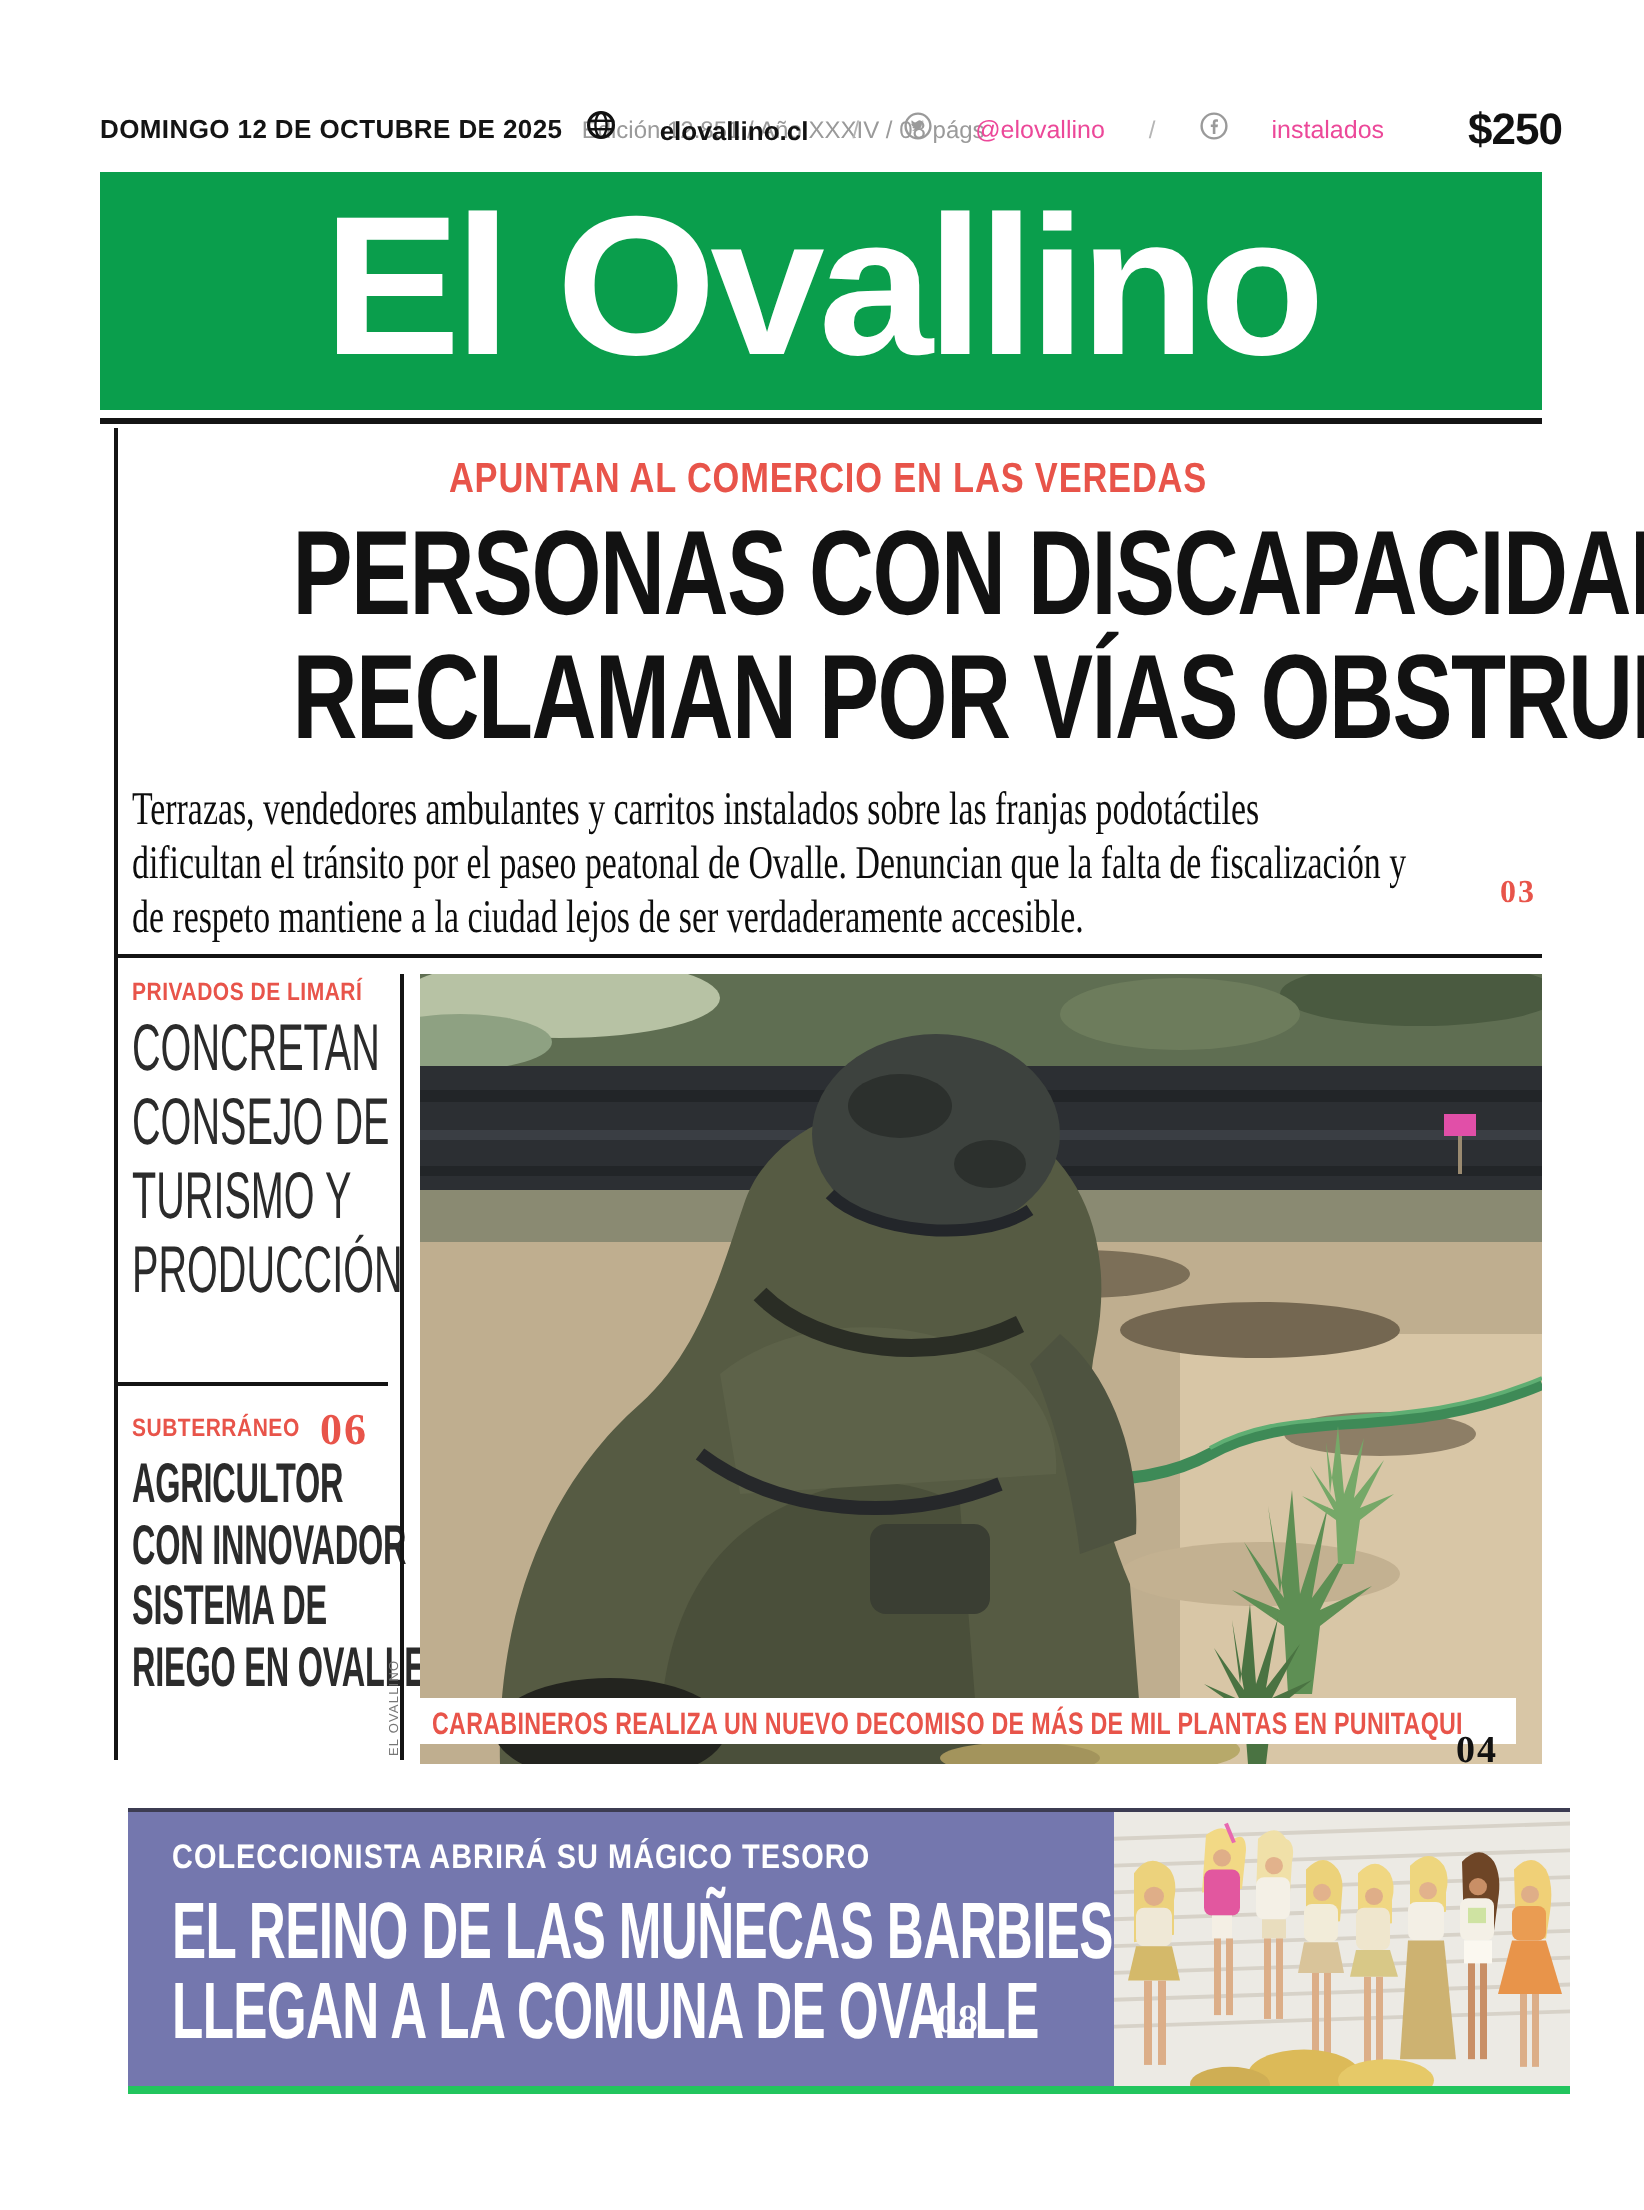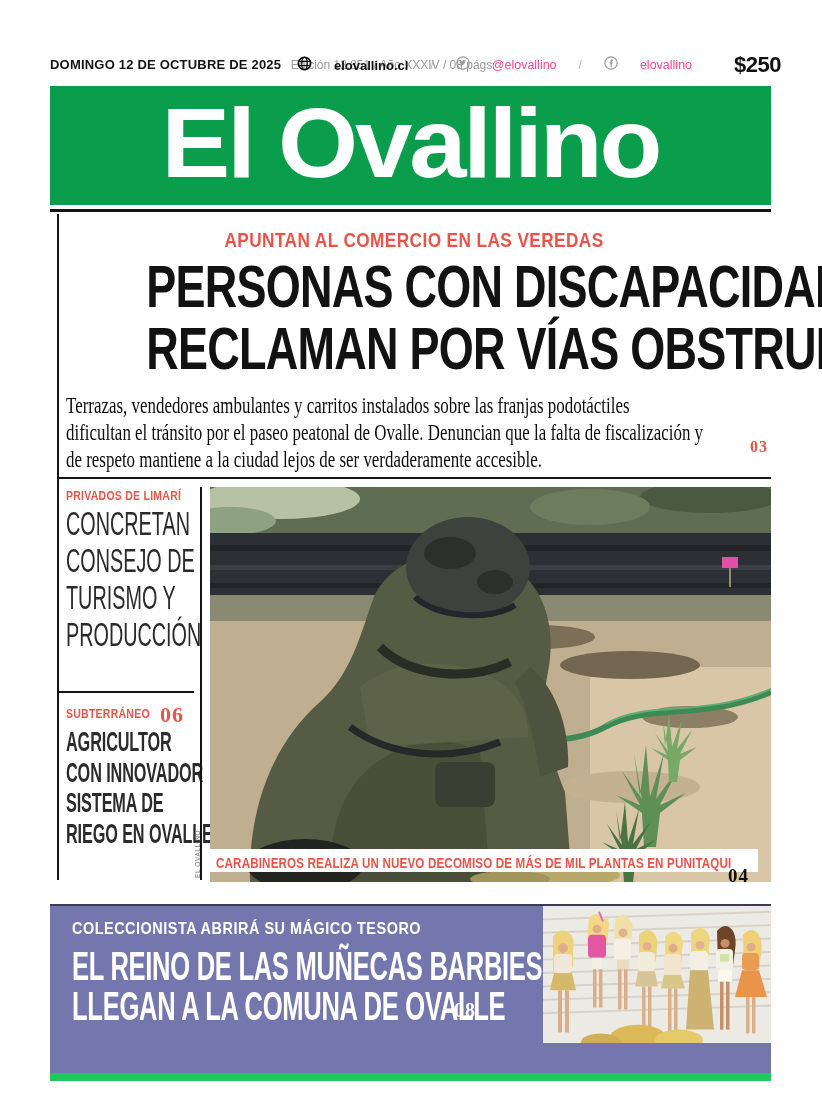--- a/index.html
+++ b/index.html
@@ -57,22 +57,22 @@
   .photo svg{display:block;width:100%;height:100%;}
   .caption-bar{position:absolute;left:210px;top:849px;width:548px;height:23px;background:#fff;
     display:flex;align-items:flex-end;}
   .caption-text{color:var(--accent);font-weight:bold;font-size:15.5px;letter-spacing:.2px;
     padding-left:8px;transform:scaleX(.75);transform-origin:left center;white-space:pre;}
   .caption-page{position:absolute;right:9px;top:16px;font-family:"Liberation Serif",serif;
     font-weight:bold;font-size:19px;color:#111;letter-spacing:1px;}
   .photo-credit{position:absolute;left:194px;top:878px;transform:rotate(-90deg);
     transform-origin:left top;font-size:6.5px;color:#777;letter-spacing:.6px;white-space:pre;}
   
-  .banner{position:absolute;left:50px;top:904px;width:721px;height:177px;background:var(--purple);
-    border-top:2px solid #3c3c52;border-bottom:8px solid #22c55e;box-sizing:border-box;overflow:hidden;}
+  .banner{position:absolute;left:64px;top:904px;width:721px;height:143px;background:var(--purple);
+    border-top:2px solid #3c3c52;border-bottom:4px solid #22c55e;box-sizing:border-box;overflow:hidden;}
   .banner-kicker{position:absolute;left:22px;top:13px;color:#fff;font-weight:bold;font-size:17px;
     letter-spacing:.6px;transform:scaleX(.85);transform-origin:left top;white-space:pre;}
   .banner-title{position:absolute;left:22px;top:40px;color:#fff;font-weight:bold;font-size:40px;
     line-height:40px;letter-spacing:-.5px;transform:scaleX(.64);transform-origin:left top;white-space:pre;}
   .banner-page{position:absolute;left:404px;top:93px;color:#fff;font-family:"Liberation Serif",serif;
     font-weight:bold;font-size:20px;letter-spacing:1px;}
   .banner-photo{position:absolute;right:0;top:0;width:228px;height:137px;}
   .banner-photo svg{display:block;width:100%;height:100%;}
 </style>
 </head>
@@ -102,21 +102,21 @@
         </svg>
     </span>
     <span class="tb-gray">@elovallino</span>
     <span class="tb-sep">/</span>
     <span class="ticon">
       <svg width="14" height="14" viewBox="0 0 14 14">
           <circle cx="7" cy="7" r="6.2" fill="none" stroke="#9a9a9a" stroke-width="1.2"></circle>
           <path d="M7.7 11V7.6h1.1l.2-1.3H7.7v-.8c0-.4.1-.6.6-.6h.7V3.7c-.1 0-.5-.1-1-.1-1 0-1.6.6-1.6 1.7v.9h-1v1.3h1V11z" fill="#9a9a9a"></path>
         </svg>
     </span>
-    <span class="tb-gray">elovallino</span>
+    <span class="tb-gray">instalados</span>
     <span class="tb-price">$250</span>
   </div>
 
   <div class="masthead">
     <div class="masthead-title">El Ovallino</div>
   </div>
 
   <div class="rule-top"></div>
   <div class="vrule-left"></div>
 

